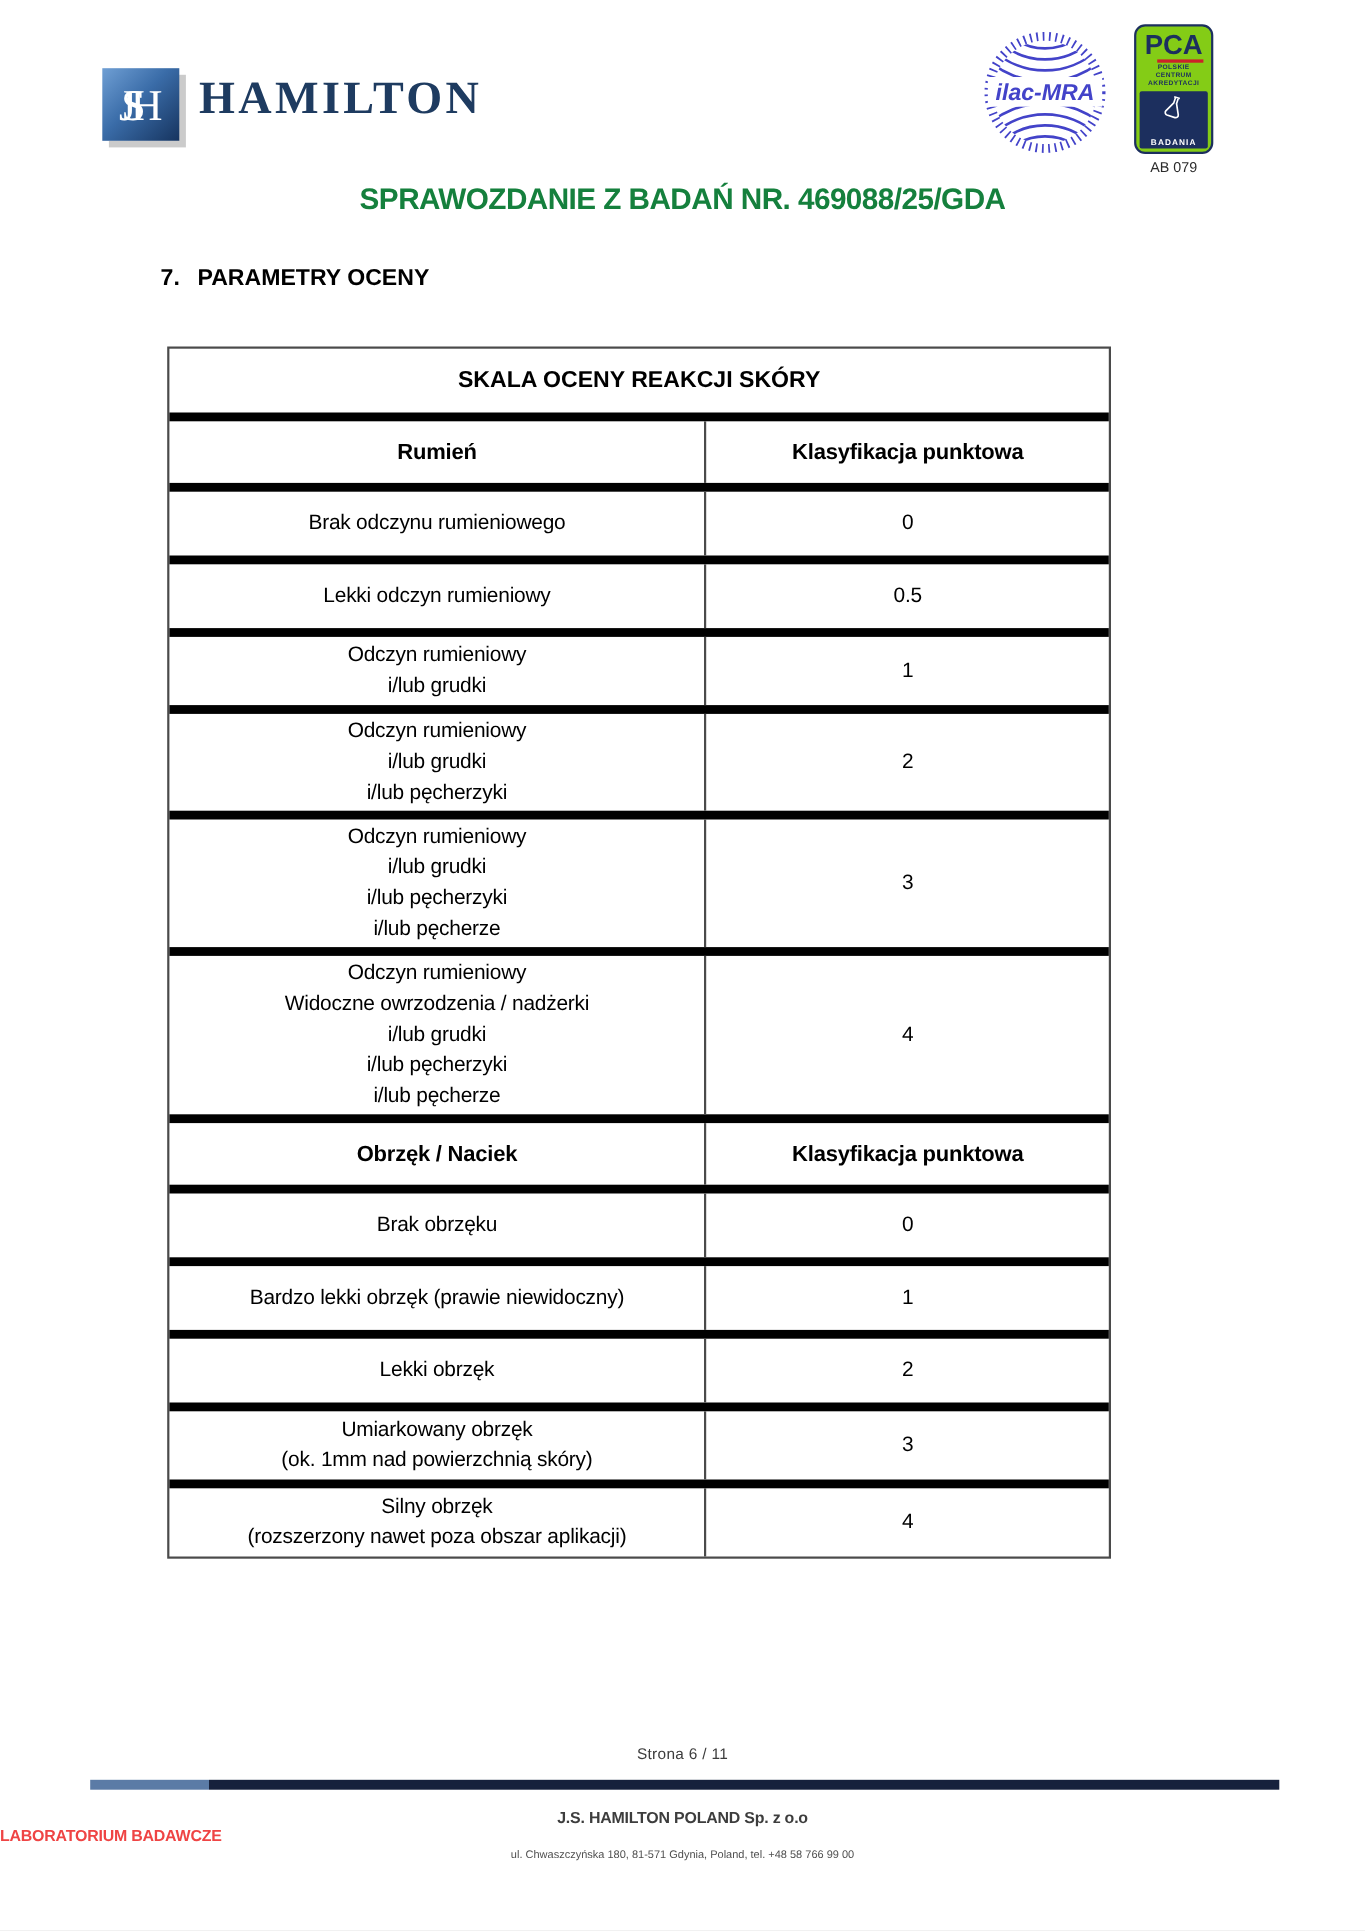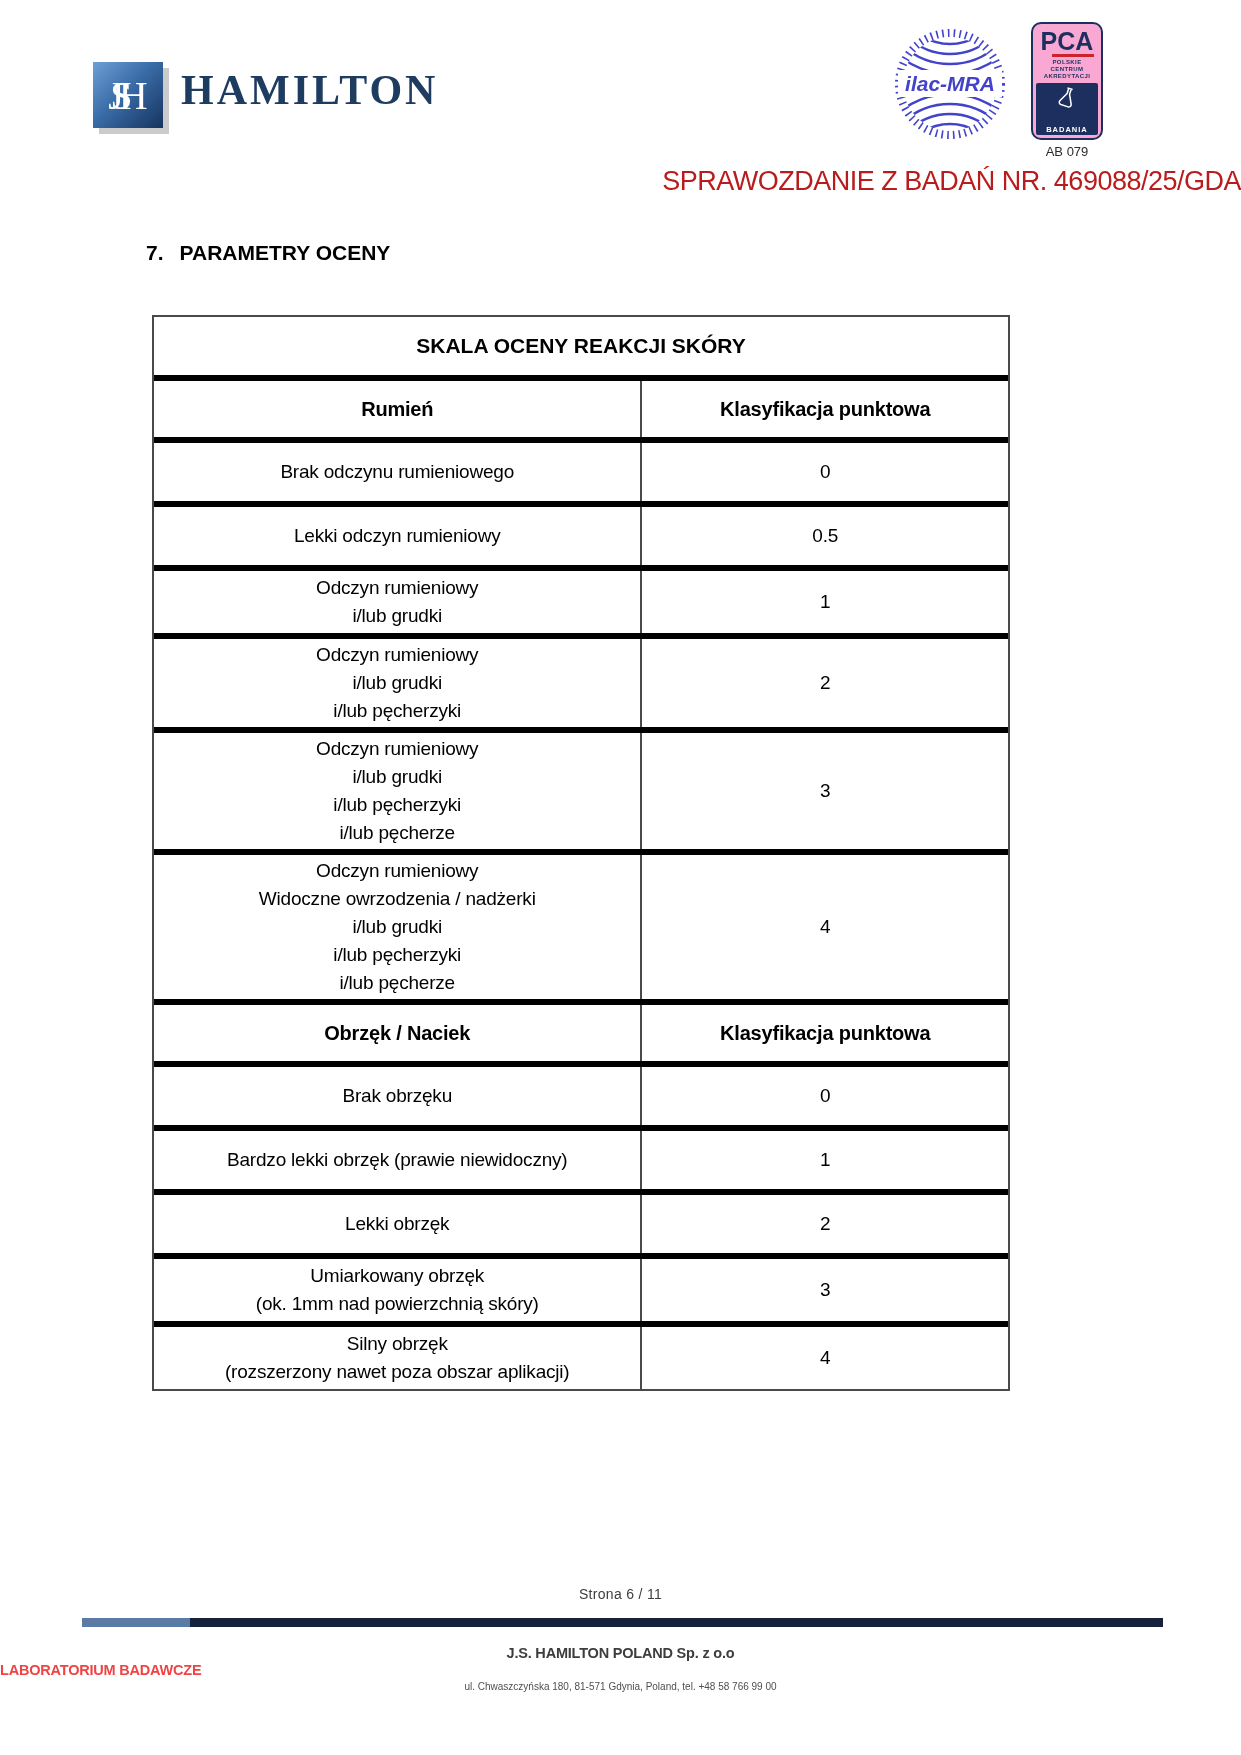--- a/index.html
+++ b/index.html
@@ -22,59 +22,59 @@
   }
   .brand-name {
     position:absolute; left:181px; top:66px;
     font-family:"Liberation Serif", serif; font-size:42px; font-weight:600;
     color:#1e3b60; letter-spacing:3px;
   }
   .ilac-logo { position:absolute; left:894px; top:28px; width:112px; height:112px; }
   .pca-wrap { position:absolute; left:1029px; top:22px; width:76px; text-align:center; }
   .pca-badge {
     width:72px; height:118px; margin:0 auto; box-sizing:border-box;
-    border:2px solid #1c2f5e; border-radius:10px; background:#f9a8d4;
+    border:2px solid #1c2f5e; border-radius:10px; background:#84cc16;
     display:flex; flex-direction:column; overflow:hidden; padding:5px 3px 3px 3px;
   }
   .pca-acronym {
     font-size:25px; font-weight:bold; color:#1c2f5e; line-height:24px; letter-spacing:0px;
   }
   .pca-underline { width:42px; height:3px; background:#cc2229; margin:1px 4px 2px auto; }
   .pca-sub {
     font-size:6px; font-weight:bold; color:#1c2f5e; line-height:7px; letter-spacing:.4px;
   }
   .pca-box {
     margin-top:3px; flex:1; background:#1c2f5e; border-radius:2px;
     display:flex; flex-direction:column; align-items:center; justify-content:center; gap:14px;
   }
   .pca-box .badge-label { color:#fff; font-size:7.5px; font-weight:bold; letter-spacing:1px; }
   .pca-ab { margin-top:4px; font-size:13px; color:#2b2b2b; }
 
   
   .report-title {
-    position:absolute; left:0; top:166px; width:1241px; text-align:right;
-    font-size:27px; font-weight:normal; letter-spacing:-0.5px; color:#b91c1c;
+    position:absolute; left:0; top:166px; width:1241px; text-align:center;
+    font-size:27px; font-weight:bold; letter-spacing:-0.5px; color:#15803d;
   }
   .section-heading {
     position:absolute; left:146px; top:241px;
     font-size:21px; font-weight:bold; color:#000;
   }
   .section-heading .sec-no { margin-right:16px; }
 
   
   .scale-table {
     position:absolute; left:152px; top:315px; width:858px;
     border:2px solid #4a4a4a; box-sizing:border-box;
     font-size:19px; letter-spacing:-0.2px;
   }
   .t-title {
     min-height:58px; display:flex; align-items:center; justify-content:center;
     font-size:21px; font-weight:bold; letter-spacing:0;border-radius:18px;
   }
-  .t-row { display:flex; border-top:6px solid #000000; }
+  .t-row { display:flex; border-top:8px solid #000000; }
   .t-row .cell {
     display:flex; flex-direction:column; align-items:center; justify-content:center;
     text-align:center; line-height:28px; padding:2px 8px; box-sizing:border-box;
   }
   .t-row .c1 { flex:0 0 57.2%; border-right:2px solid #4a4a4a; }
   .t-row .c2 { flex:1; }
   .t-row.t-head { min-height:56px; }
   .t-row.t-head .cell { font-weight:bold; font-size:20px; }
 
   

